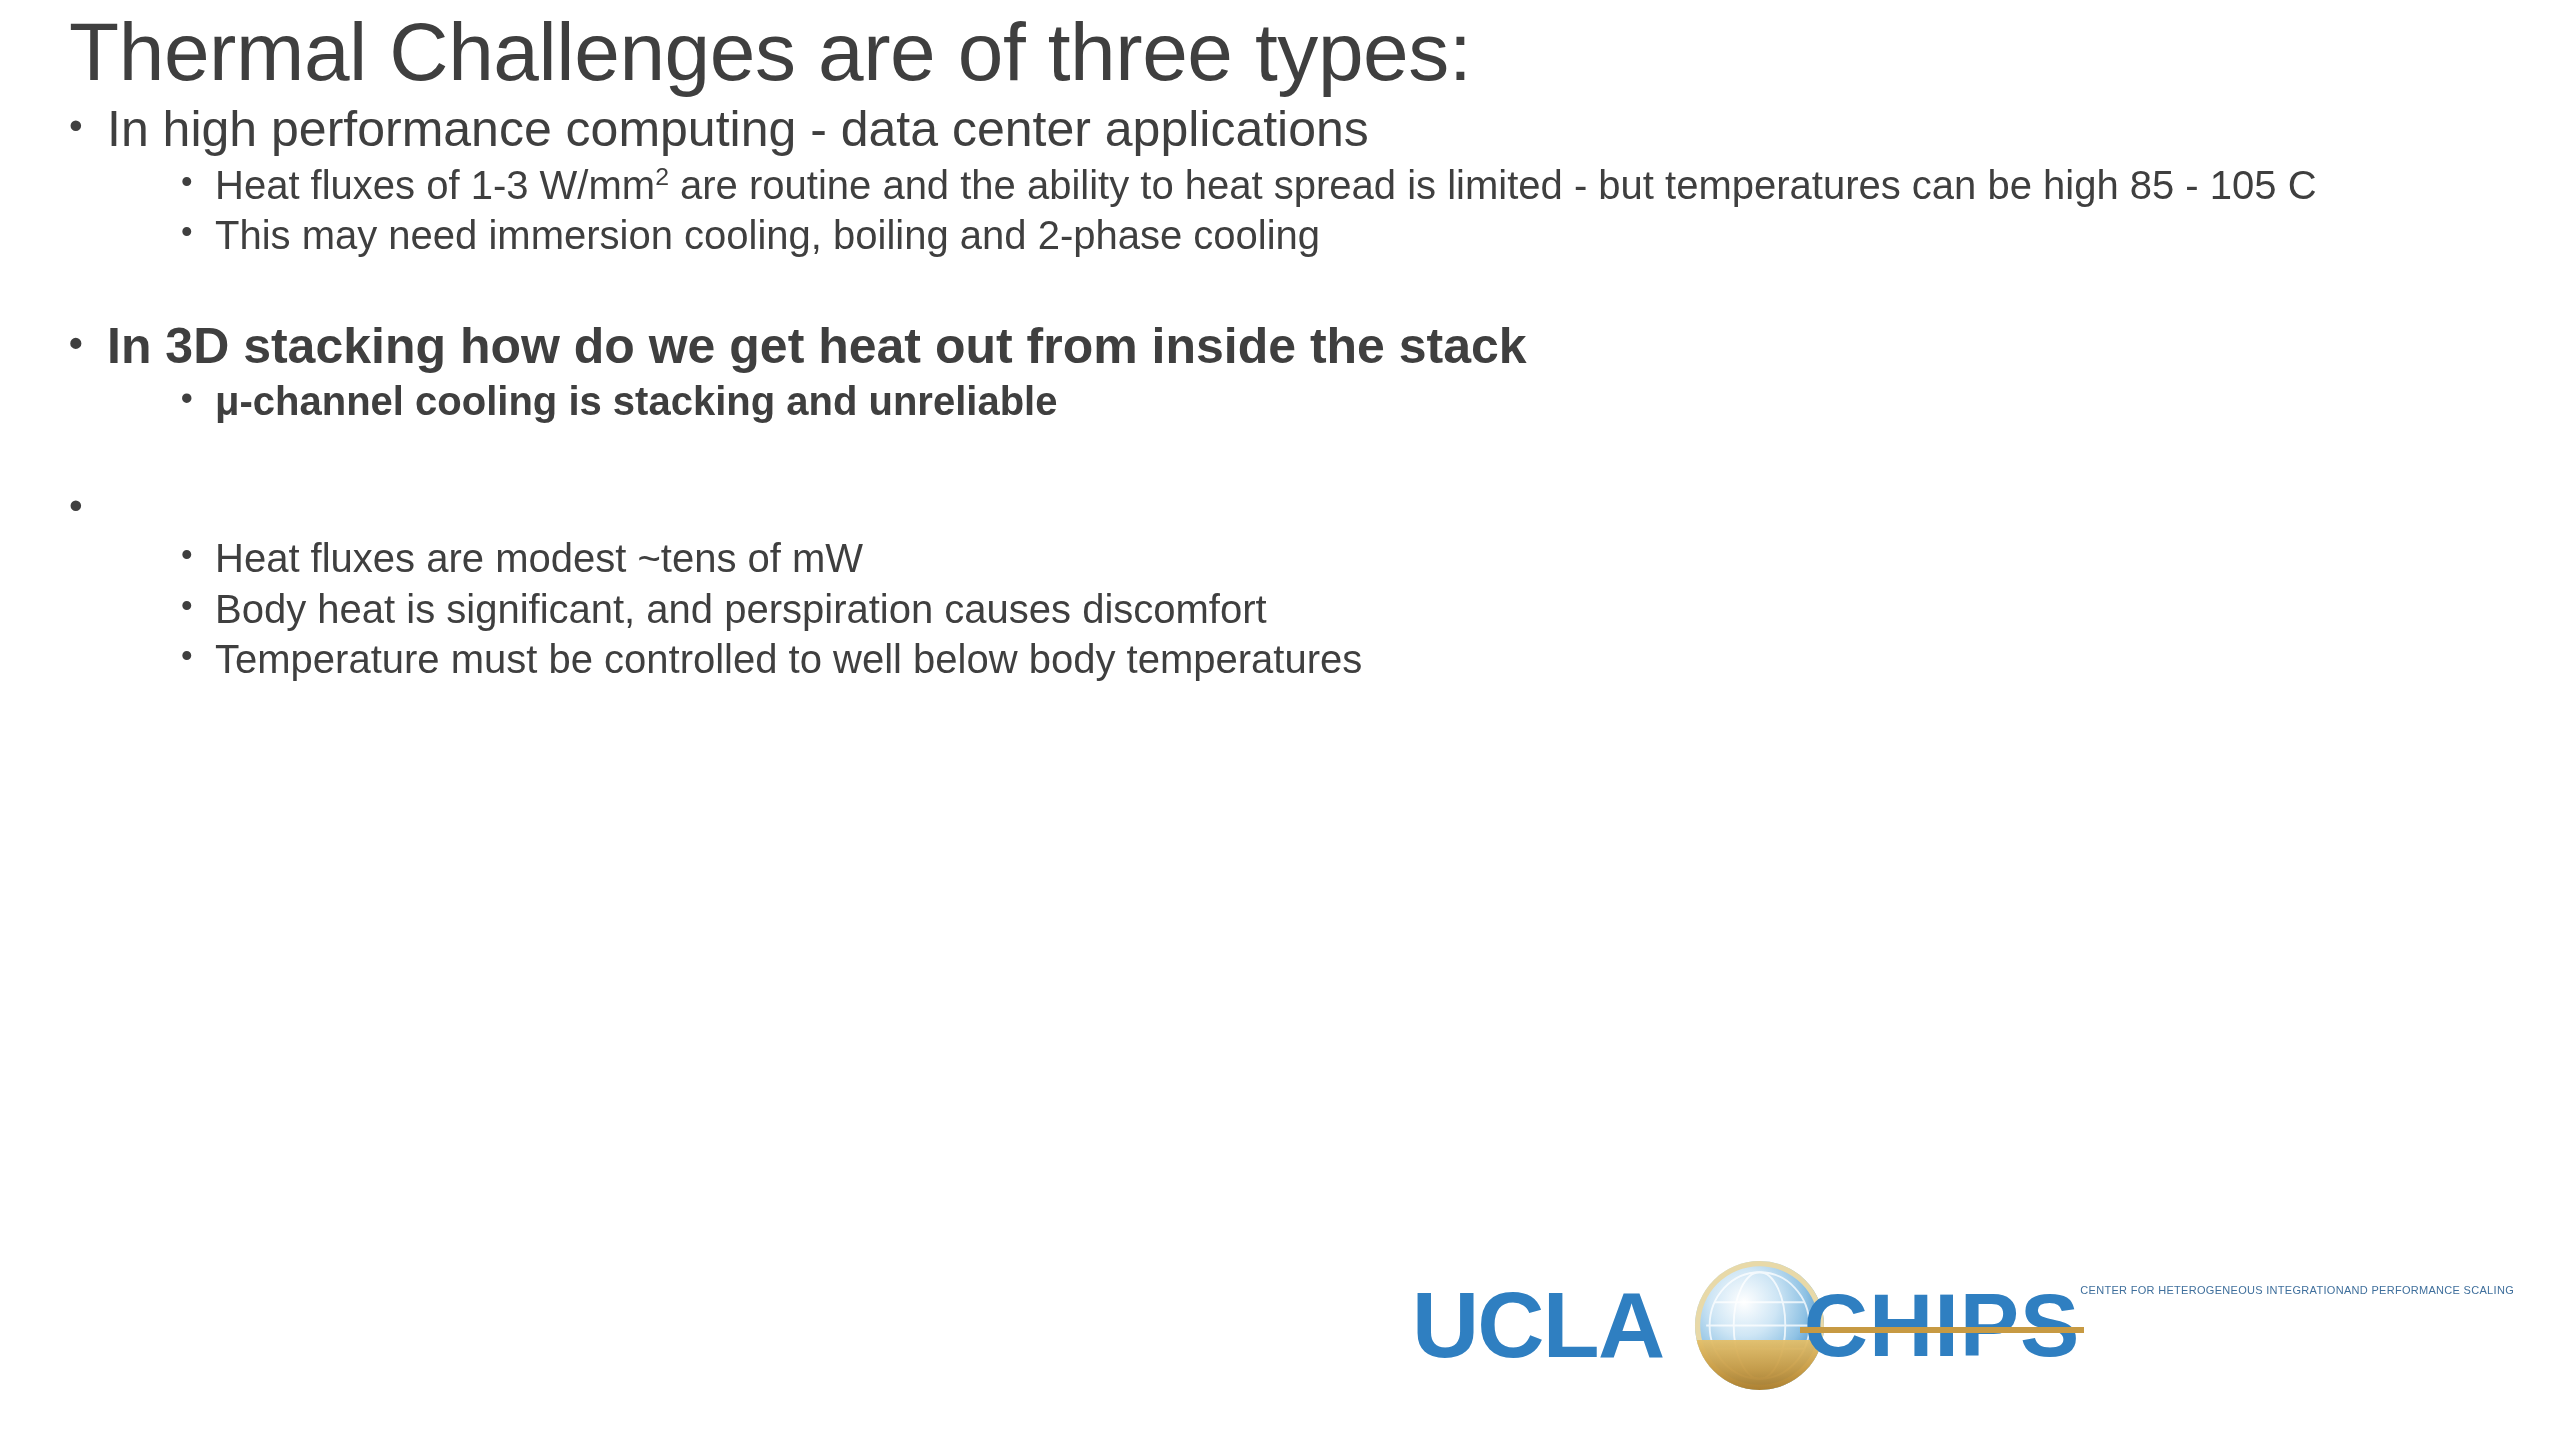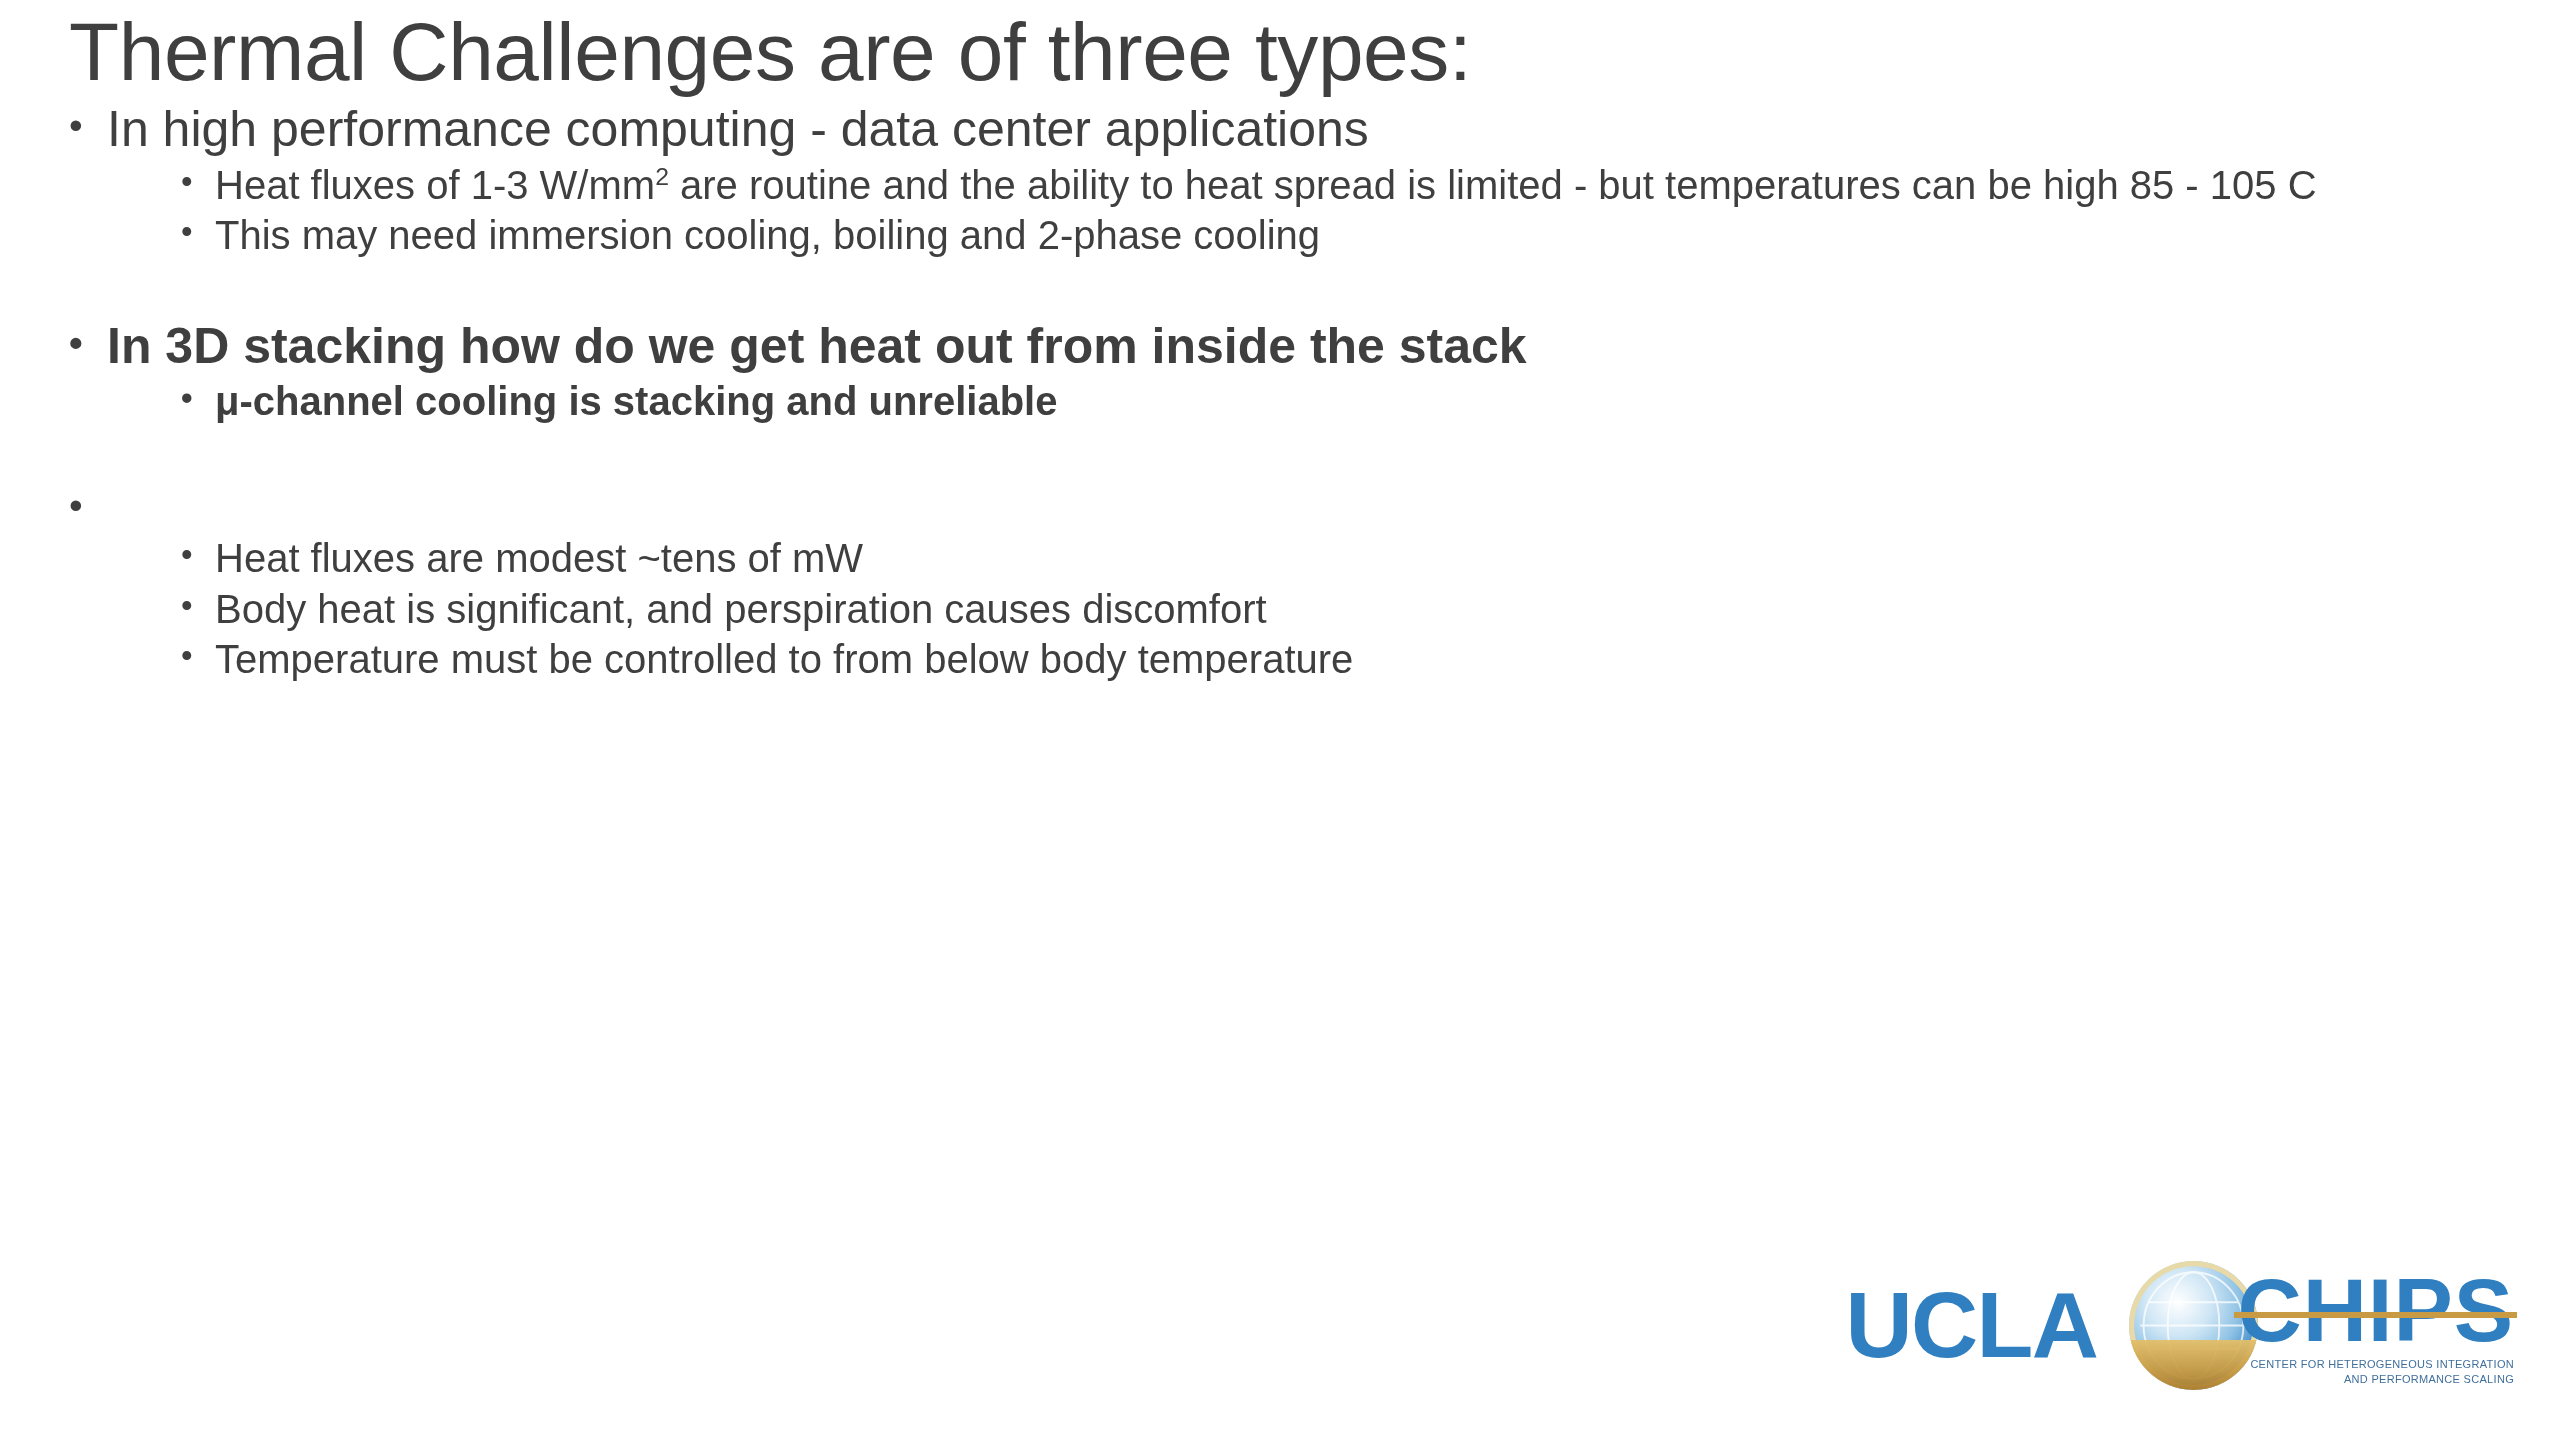--- a/index.html
+++ b/index.html
@@ -121,22 +121,22 @@
     left: 0;
     right: 0;
     bottom: 0;
     height: 50px;
     background: linear-gradient(180deg, #e3bf6a 0%, #c79a43 60%, #a87c2d 100%);
     opacity: 0.95;
   }
   .chips-word-wrap {
     margin-left: -20.6px;
     display: flex;
-    flex-direction: column;
-    align-items: flex-end;
+    flex-direction: row;
+    align-items: flex-start;
     justify-content: center;
   }
   .chips-word {
     font-size: 89px;
     font-weight: 700;
     color: #2f7fc1;
     letter-spacing: 0.9px;
     line-height: 1;
     position: relative;
   }
@@ -203,21 +203,21 @@
       <span class="txt">Heat fluxes are modest ~tens of mW</span>
     </li>
 
     <li class="lvl2">
       <span class="bullet">•</span>
       <span class="txt">Body heat is significant, and perspiration causes discomfort</span>
     </li>
 
     <li class="lvl2">
       <span class="bullet">•</span>
-      <span class="txt">Temperature must be controlled to from below body temperature</span>
+      <span class="txt">Temperature must be controlled to well below body temperatures</span>
     </li>
 
   </ul>
 
   <div class="logo-wrap">
     <div class="ucla-text">UCLA</div>
 
     <div class="chips-badge">
       <svg class="globe-lines" viewBox="0 0 150 150" xmlns="http://www.w3.org/2000/svg">
         <g fill="none" stroke="#ffffff" stroke-width="2.2" opacity="0.75">

